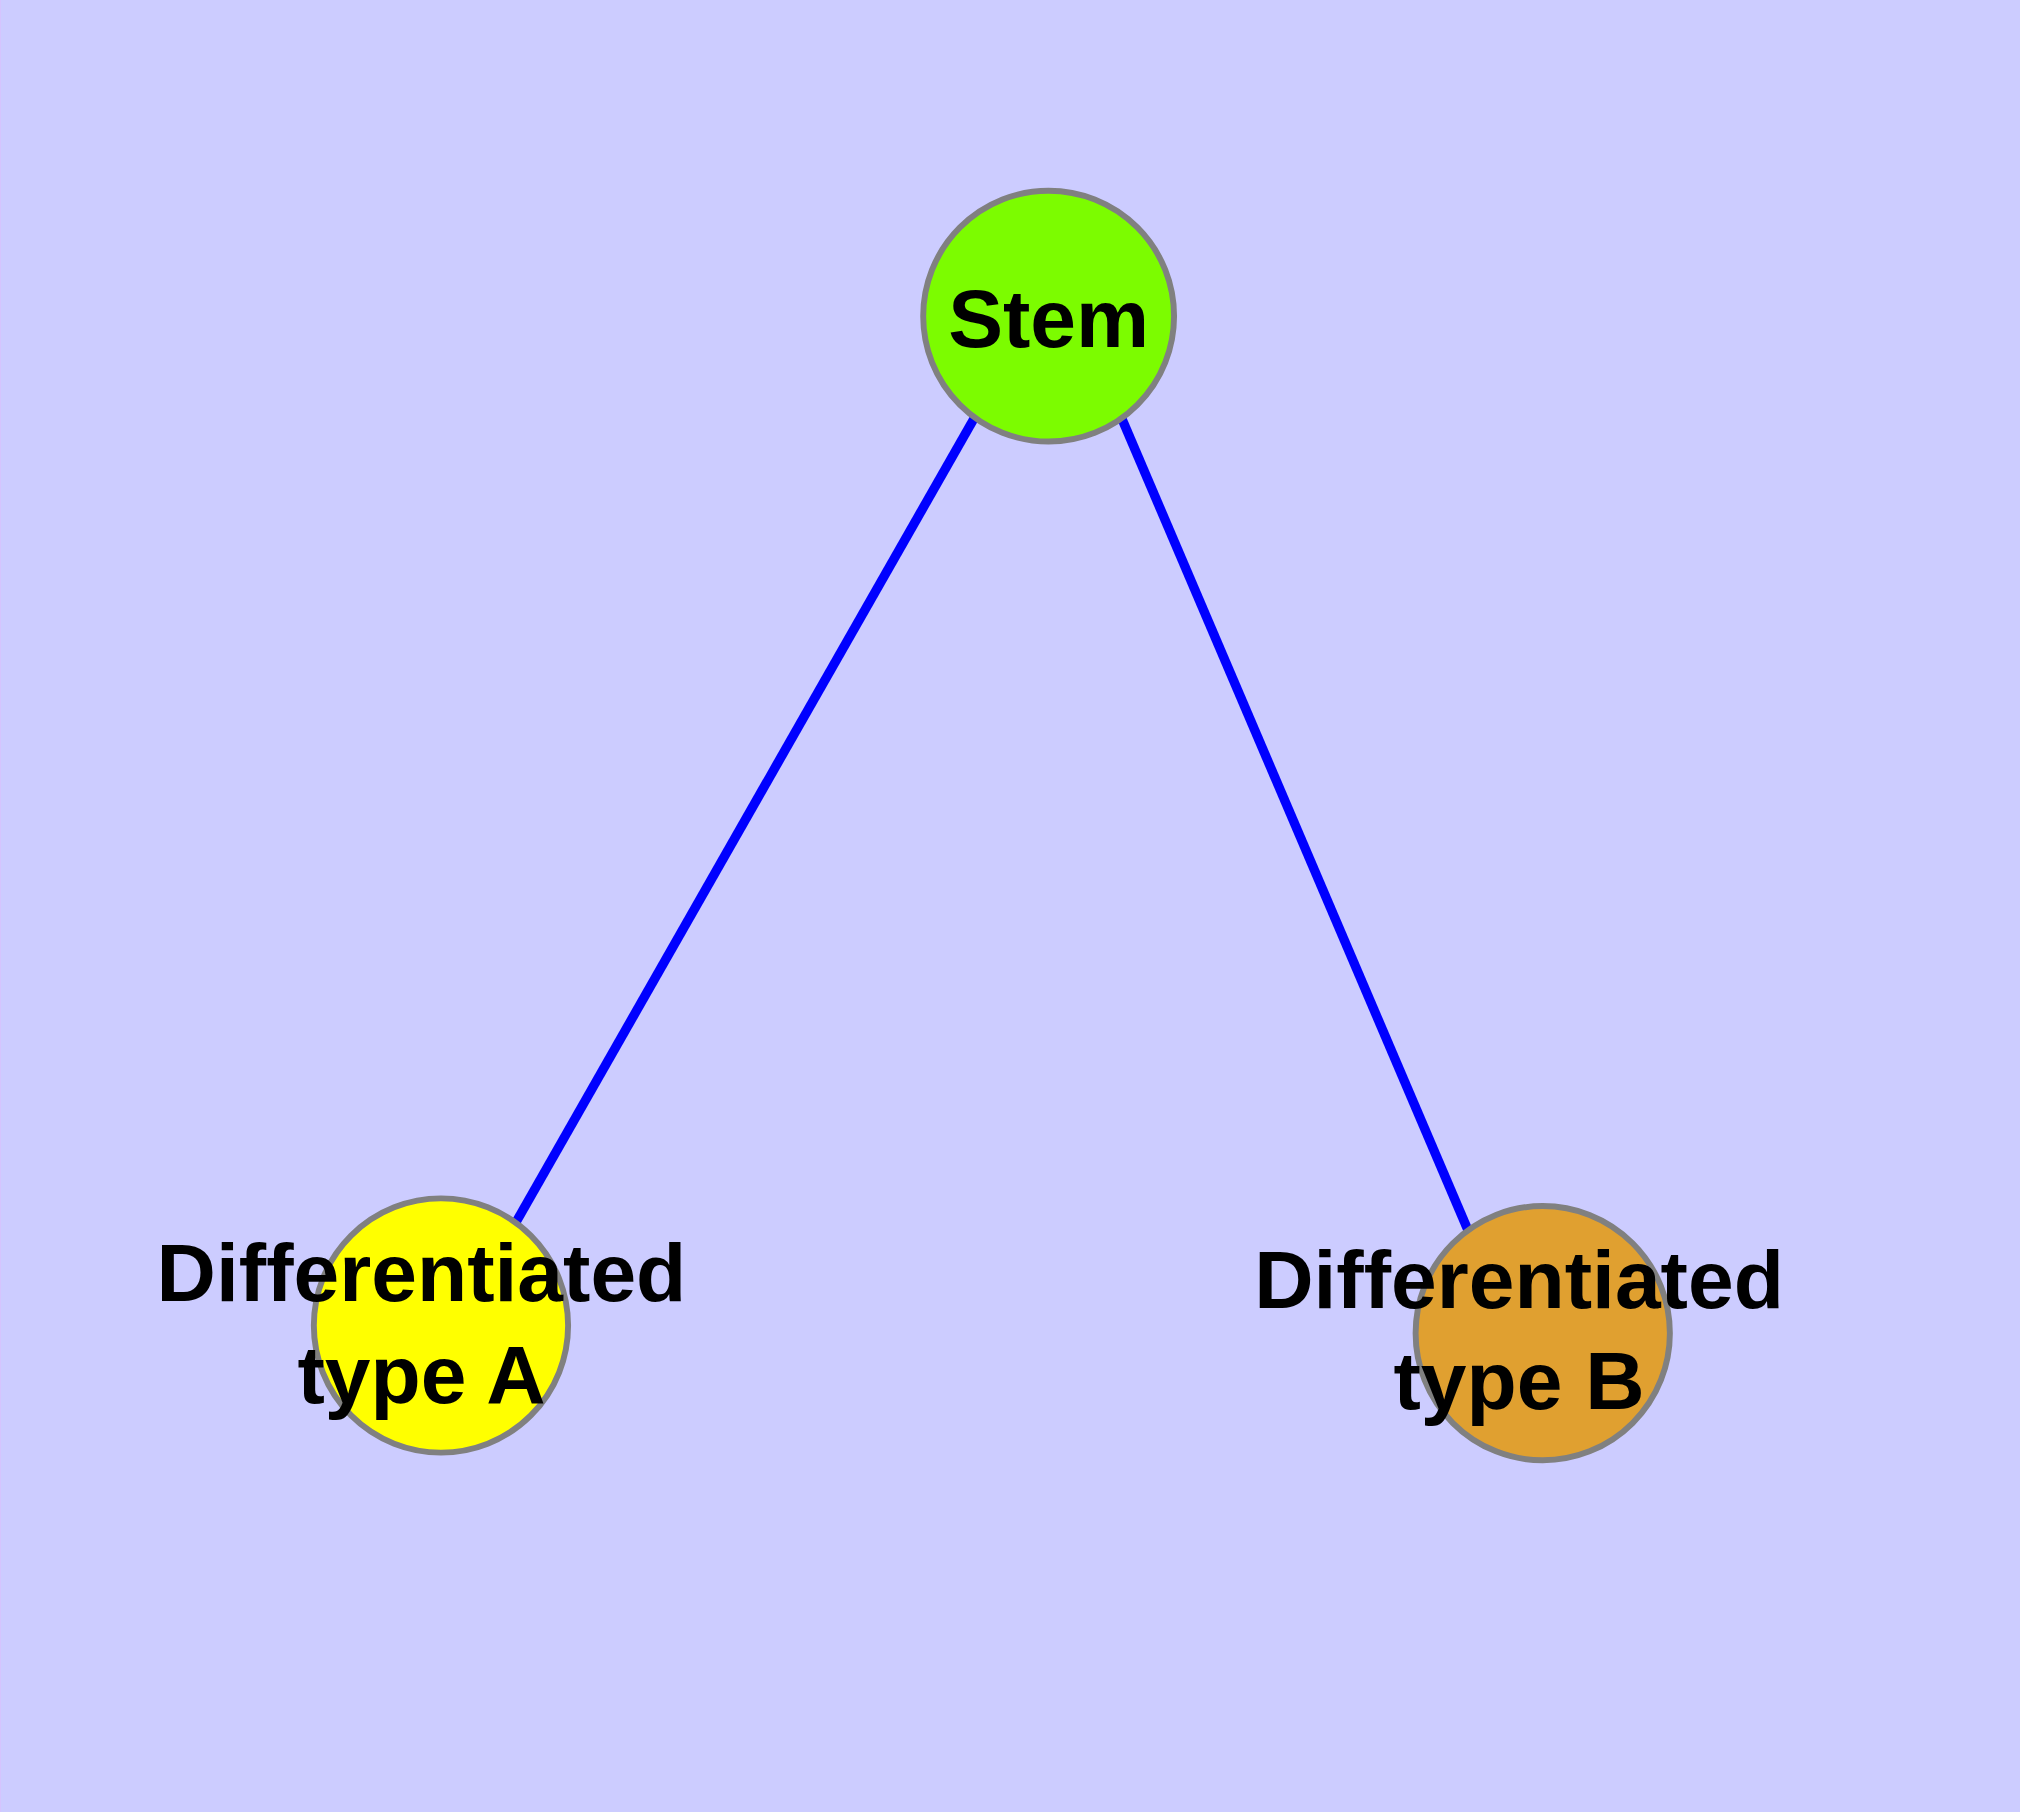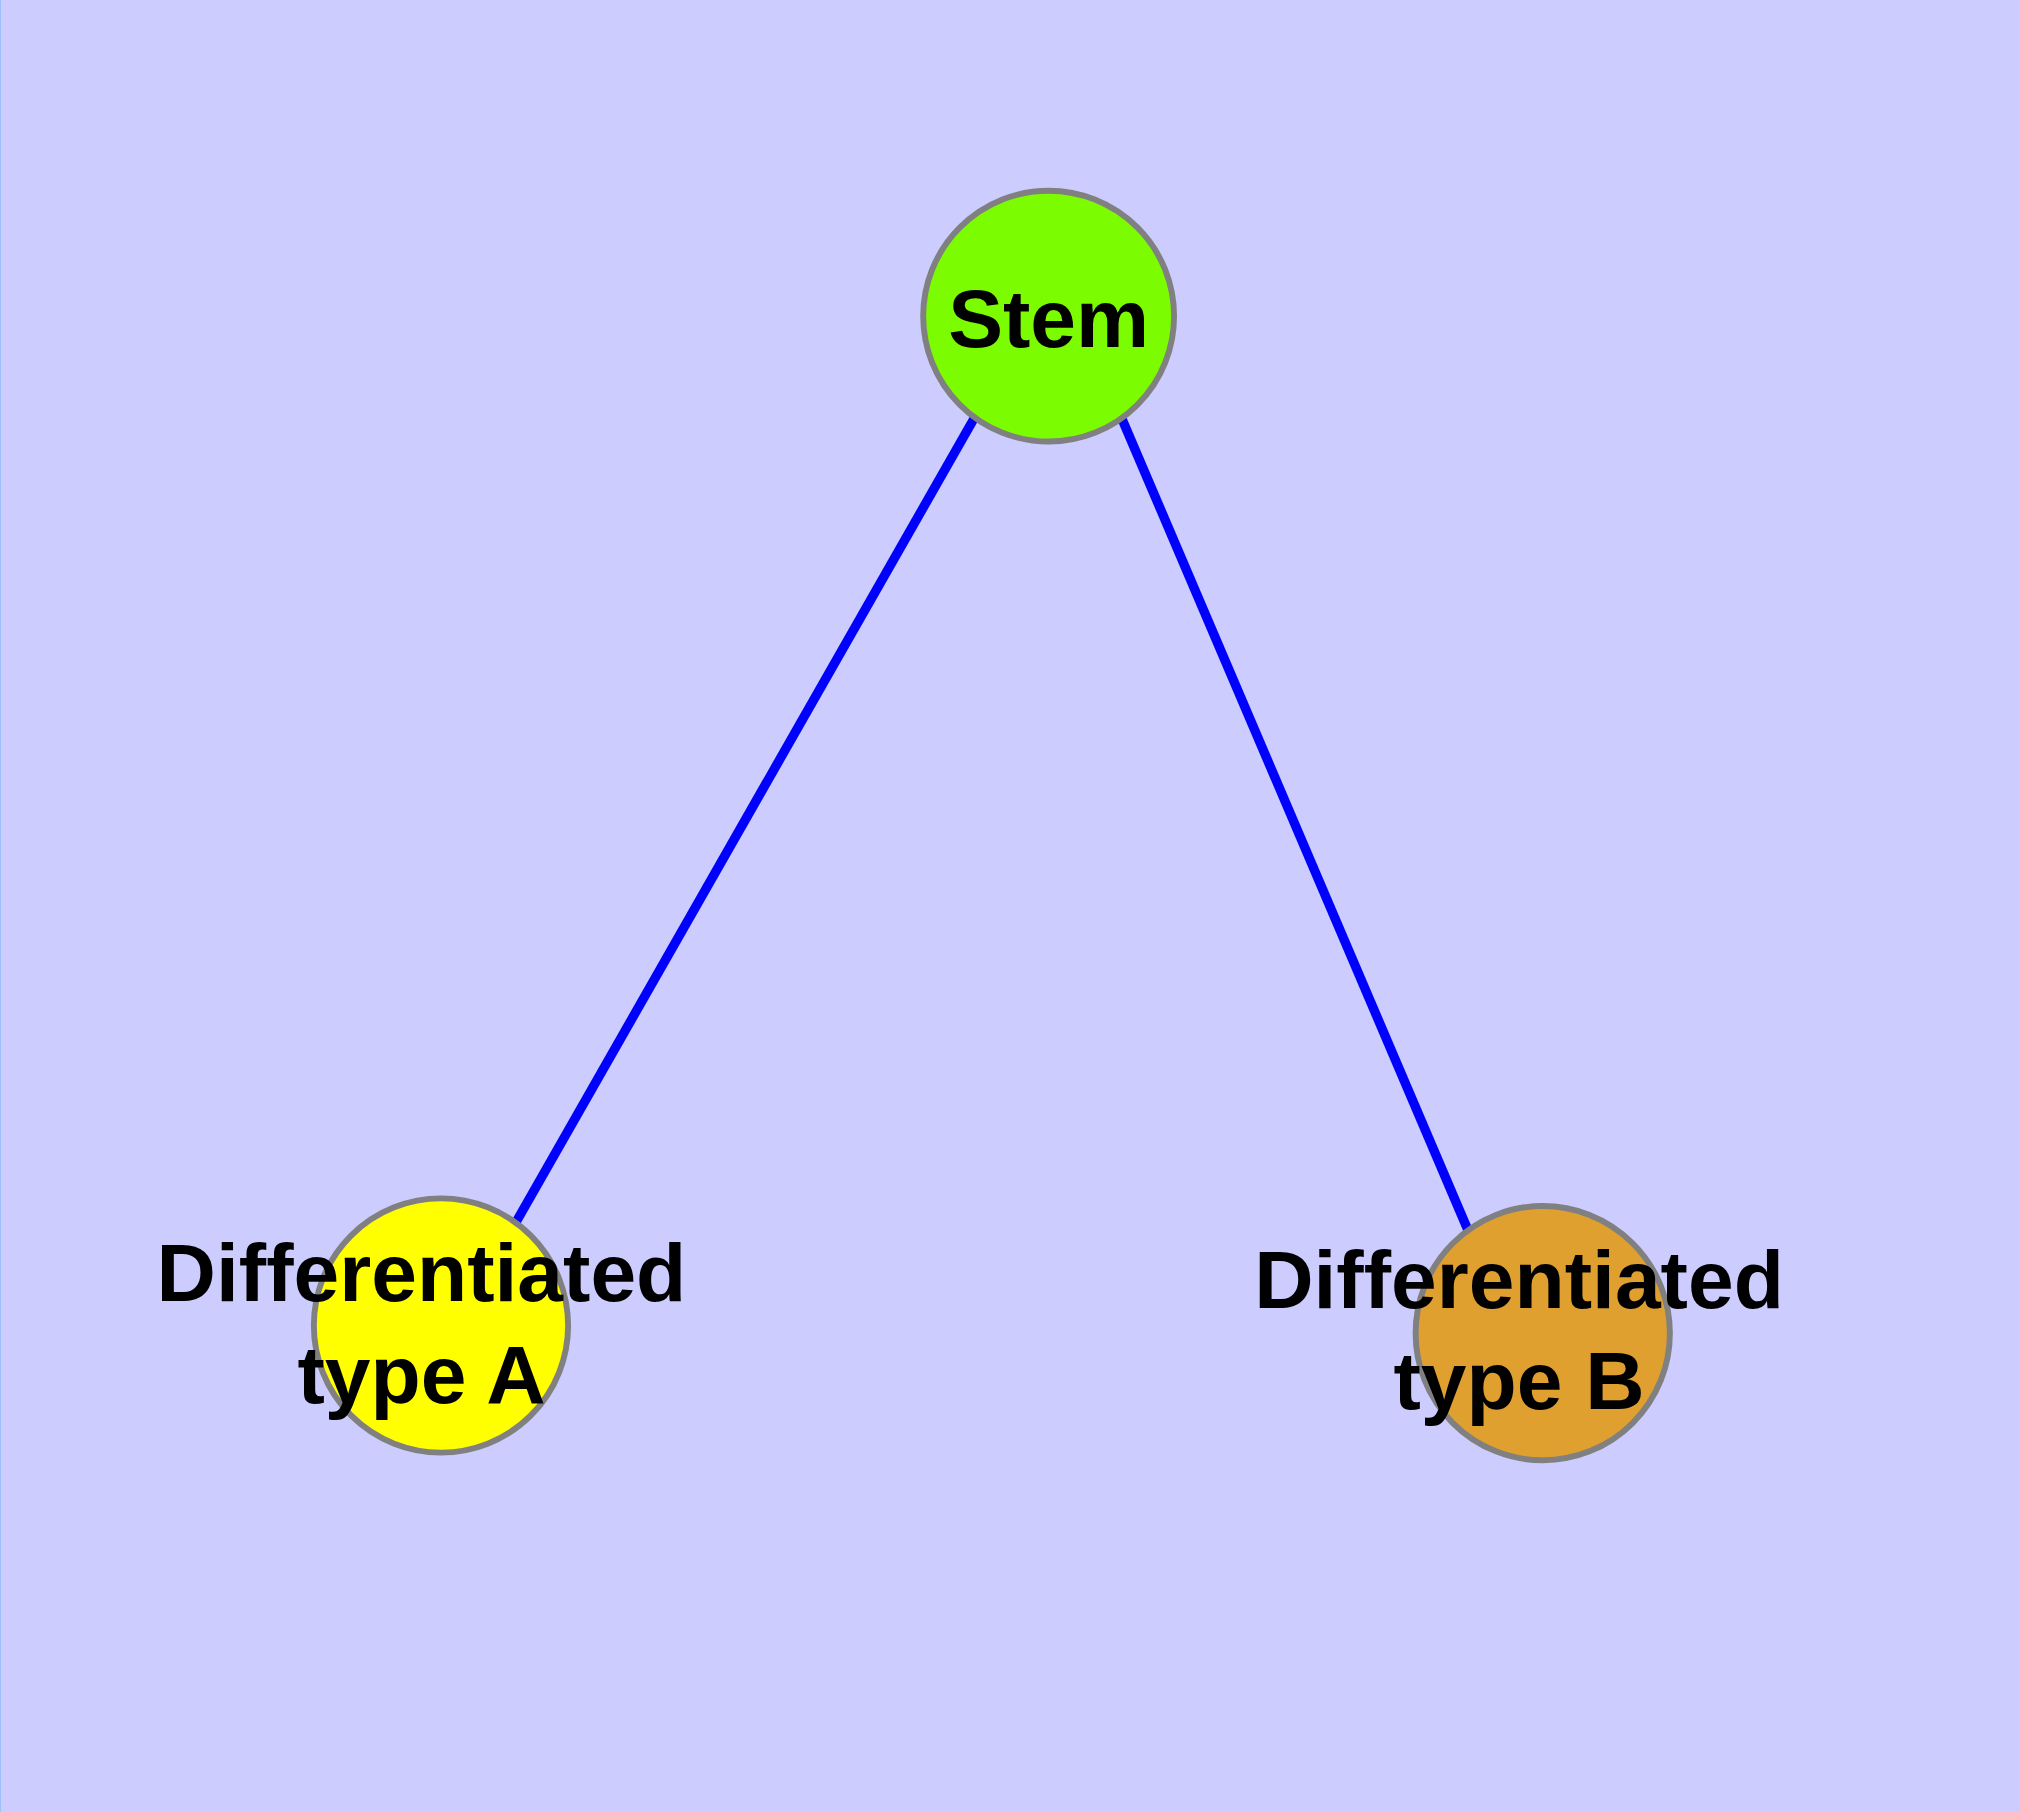--- a/index.html
+++ b/index.html
@@ -5,21 +5,21 @@
 <style>
   html, body {
     margin: 0;
     padding: 0;
     background: #ccccff;
   }
   #canvas {
     position: relative;
     width: 2021px;
     height: 1812px;
-    background: #0ea5e9;
+    background: #f0abfc;
     overflow: hidden;
     font-family: "Liberation Sans", "DejaVu Sans", sans-serif;
   }
   #graph-svg {
     position: absolute;
     left: 0;
     top: 0;
     width: 2021px;
     height: 1812px;
     display: block;

